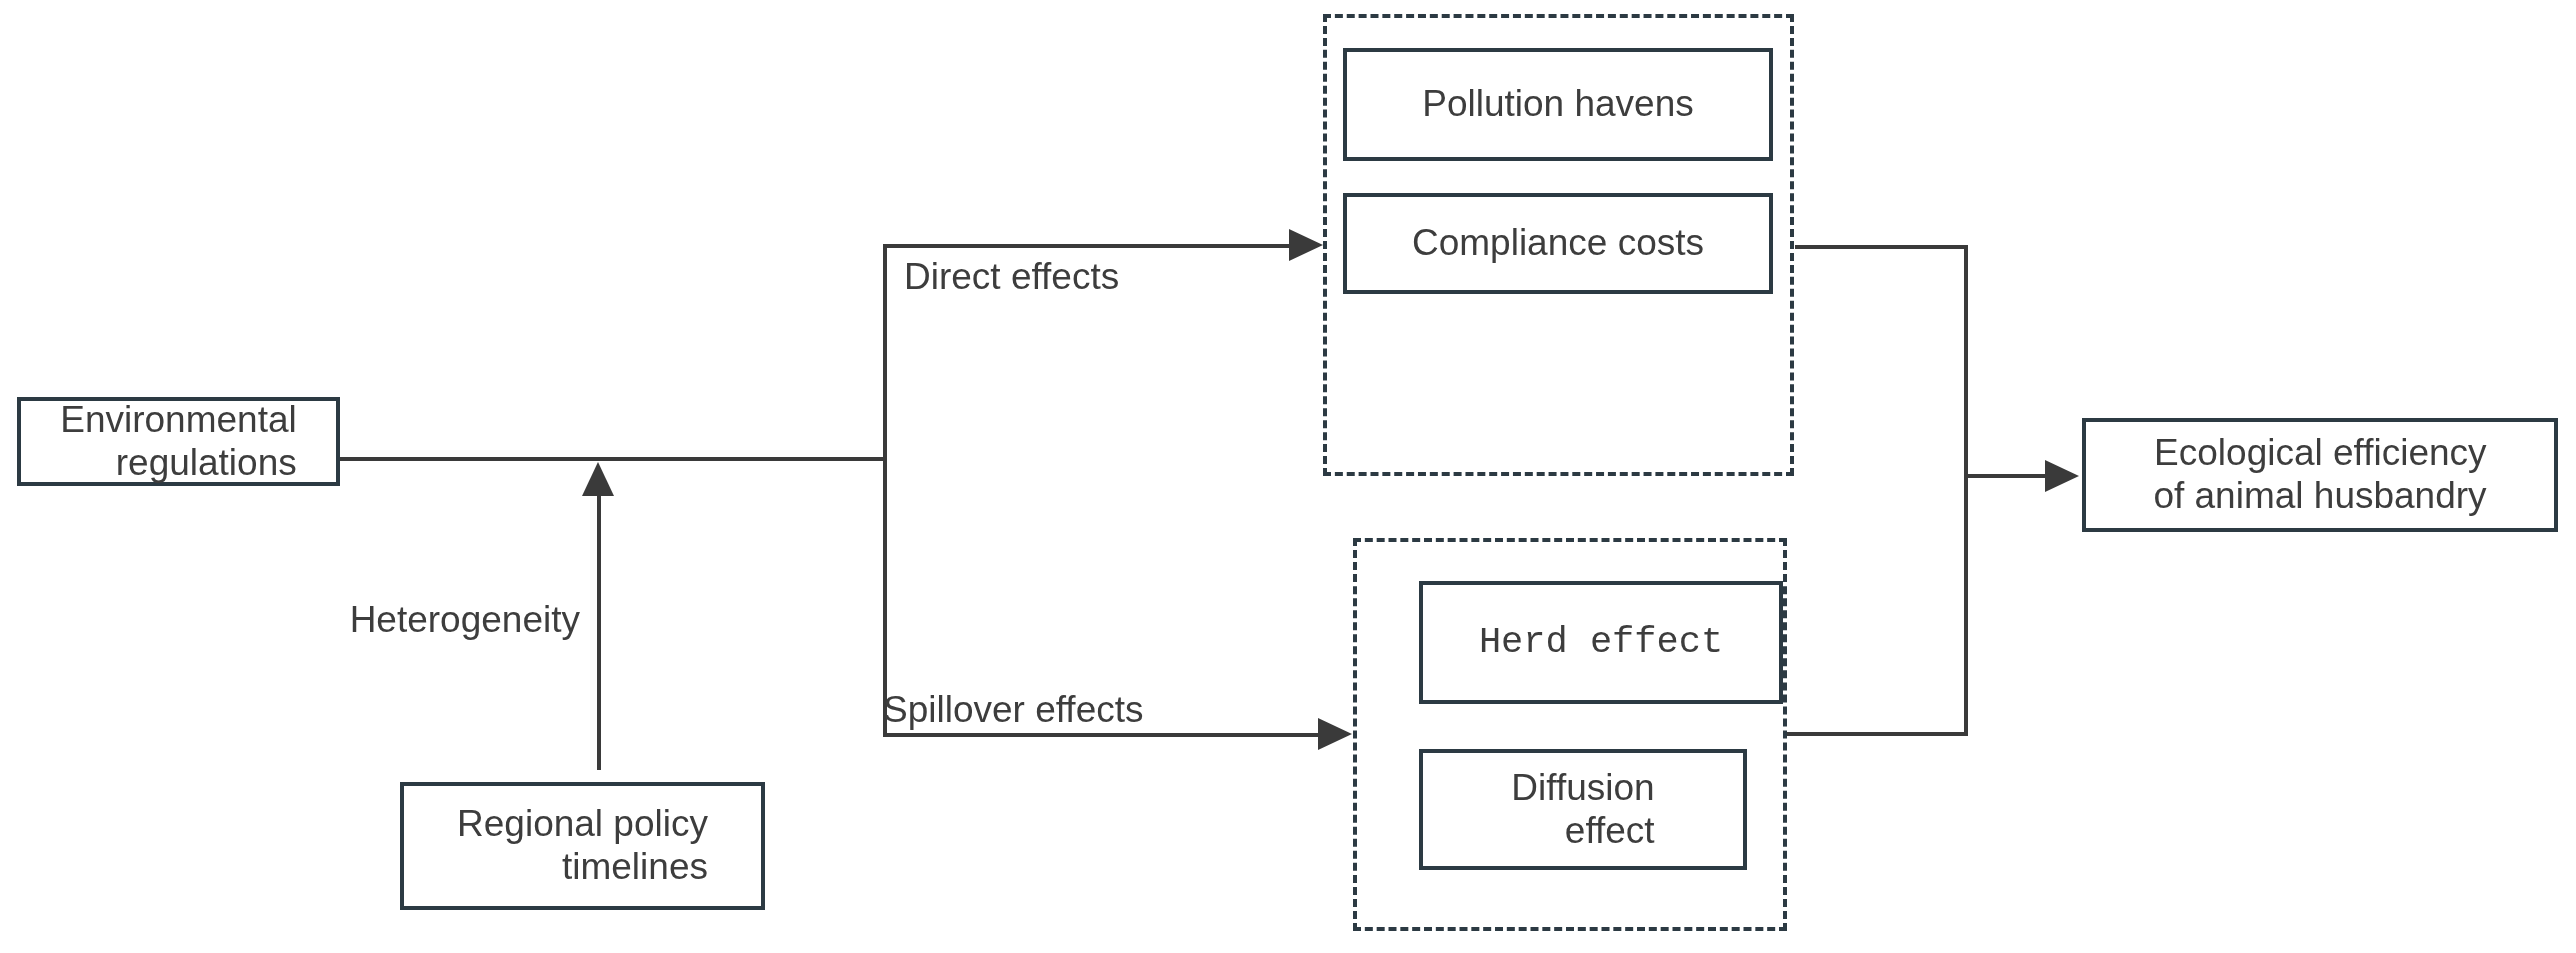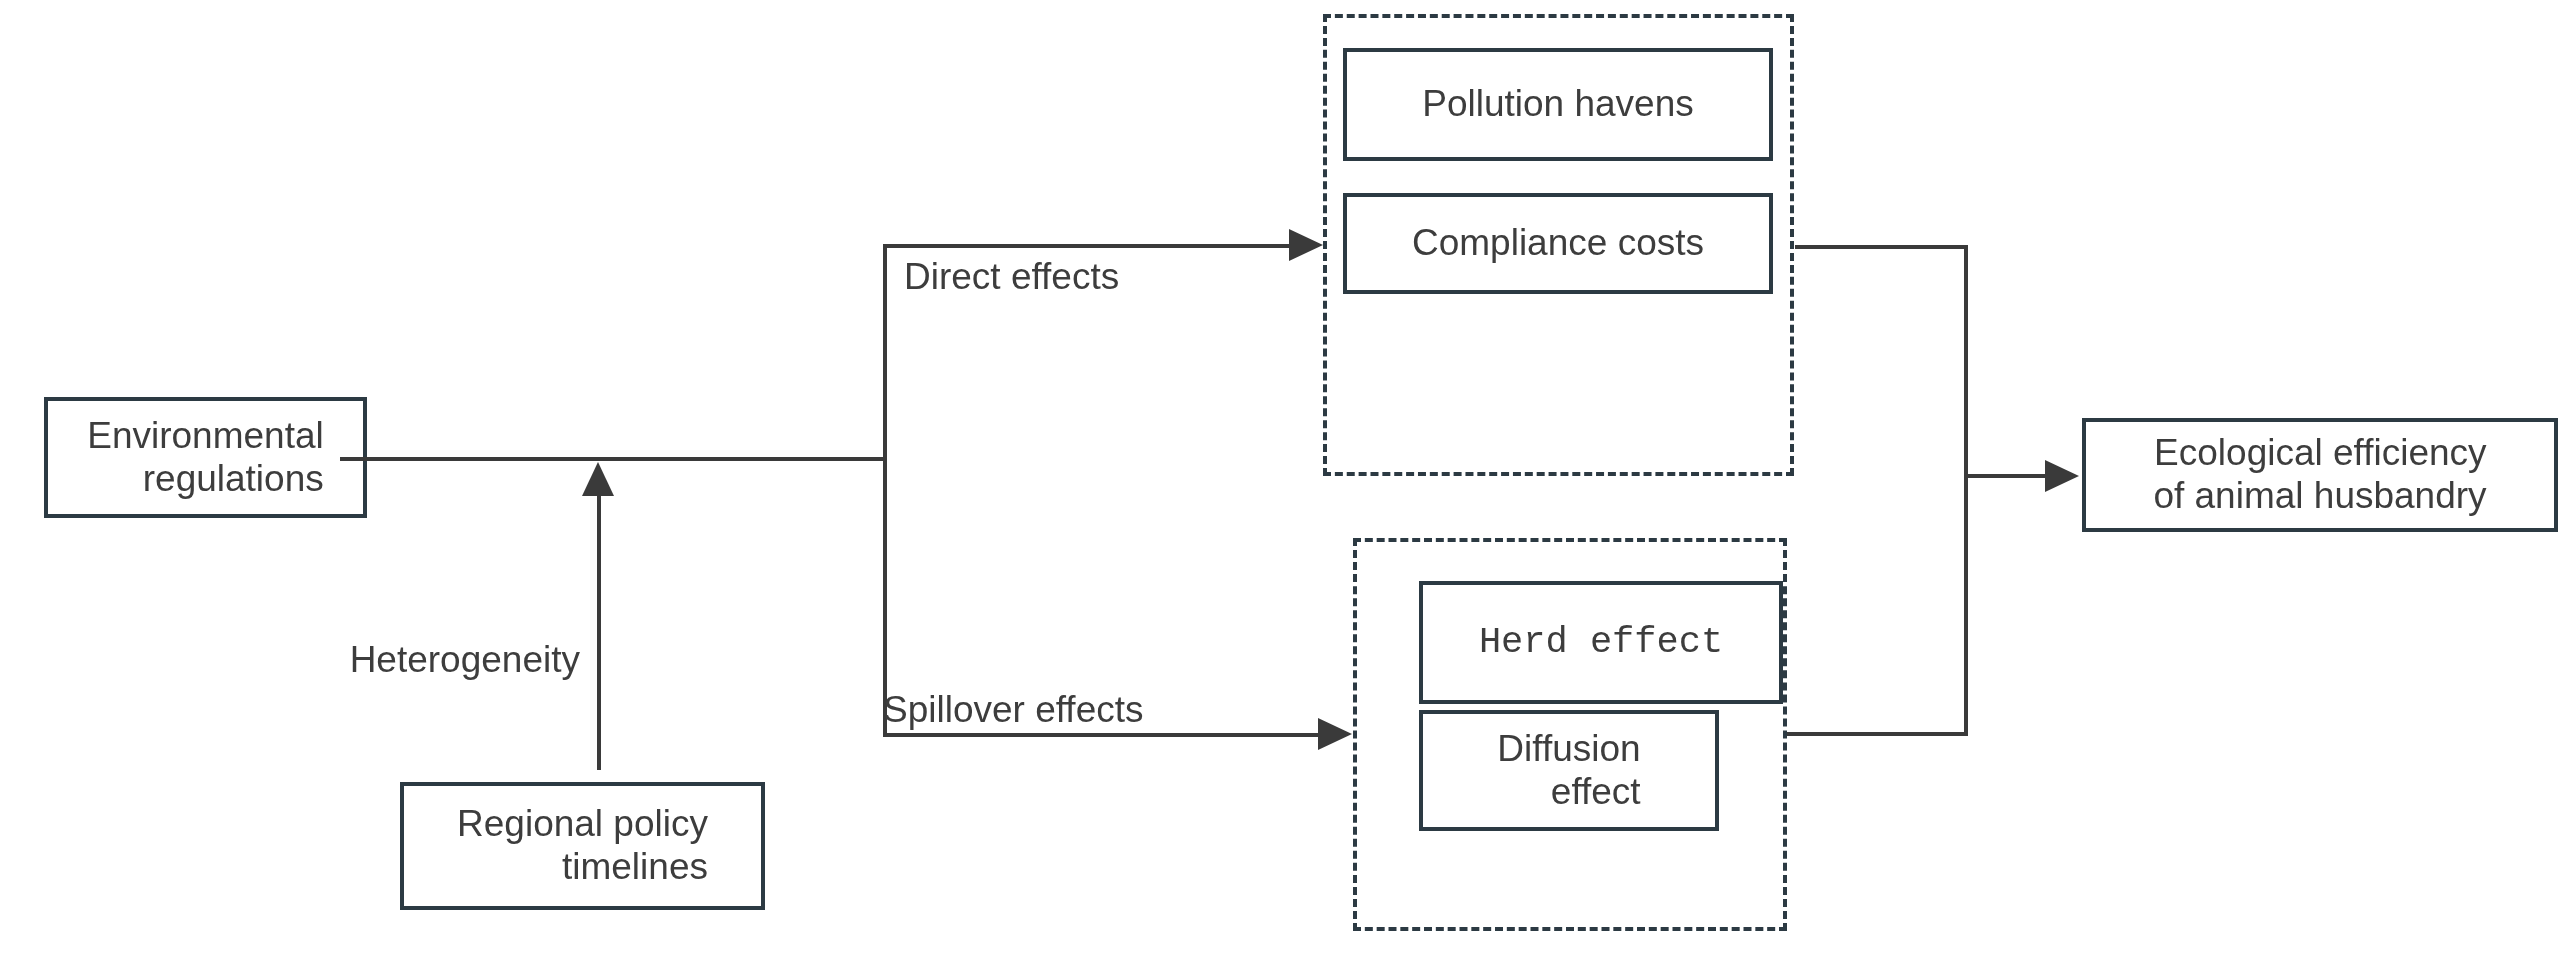--- a/index.html
+++ b/index.html
@@ -62,49 +62,49 @@
     border-left:16.3px solid transparent;
     border-right:16.3px solid transparent;
     border-bottom:34px solid var(--line);
   }
 </style>
 </head>
 <body>
 
 <div class="canvas">
 
-  <div class="node" style="left:17px;top:397px;width:323px;height:121px;margin-left:27px;">Environmental
+  <div class="node" style="left:17px;top:397px;width:323px;height:89px;">Environmental
 regulations</div>
 
   <div class="hline" style="left:340px;top:457px;width:544px;"></div>
 
   <div class="vline" style="left:883px;top:244px;height:493px;"></div>
 
   <div class="hline" style="left:883px;top:244px;width:407px;"></div>
   <div class="arrow-right" style="left:1289px;top:229px;"></div>
   <div class="edge-label" style="left:904px;top:257px;">Direct effects</div>
 
   <div class="hline" style="left:883px;top:733px;width:435px;"></div>
   <div class="arrow-right" style="left:1318px;top:718px;"></div>
   <div class="edge-label" style="left:883px;top:690px;">Spillover effects</div>
 
   <div class="vline" style="left:597px;top:493px;height:277px;"></div>
   <div class="arrow-up" style="left:582px;top:462px;"></div>
-  <div class="edge-label" style="left:308px;top:600px;width:272px;text-align:right;margin-top:40px;">Heterogeneity</div>
+  <div class="edge-label" style="left:308px;top:600px;width:272px;text-align:right;">Heterogeneity</div>
 
   <div class="node" style="left:400px;top:770px;width:365px;height:128px;margin-top:12px;">Regional policy
 timelines</div>
 
   <div class="group" style="left:1323px;top:14px;width:471px;height:462px;"></div>
   <div class="node" style="left:1343px;top:48px;width:430px;height:113px;">Pollution havens</div>
   <div class="node" style="left:1343px;top:193px;width:430px;height:101px;">Compliance costs</div>
 
   <div class="group" style="left:1353px;top:538px;width:434px;height:393px;"></div>
   <div class="node" style="left:1419px;top:581px;width:364px;height:123px;font-family:Liberation Mono, monospace;">Herd effect</div>
-  <div class="node" style="left:1419px;top:710px;width:300px;height:121px;">Diffusion
+  <div class="node" style="left:1419px;top:749px;width:328px;height:121px;">Diffusion
 effect</div>
 
   <div class="hline" style="left:1795px;top:245px;width:173px;"></div>
   <div class="hline" style="left:1787px;top:732px;width:180px;"></div>
   <div class="vline" style="left:1964px;top:245px;height:491px;"></div>
   <div class="hline" style="left:1966px;top:474px;width:82px;"></div>
   <div class="arrow-right" style="left:2045px;top:460px;"></div>
 
   <div class="node" style="left:2082px;top:418px;width:476px;height:114px;">Ecological efficiency
 of animal husbandry</div>

